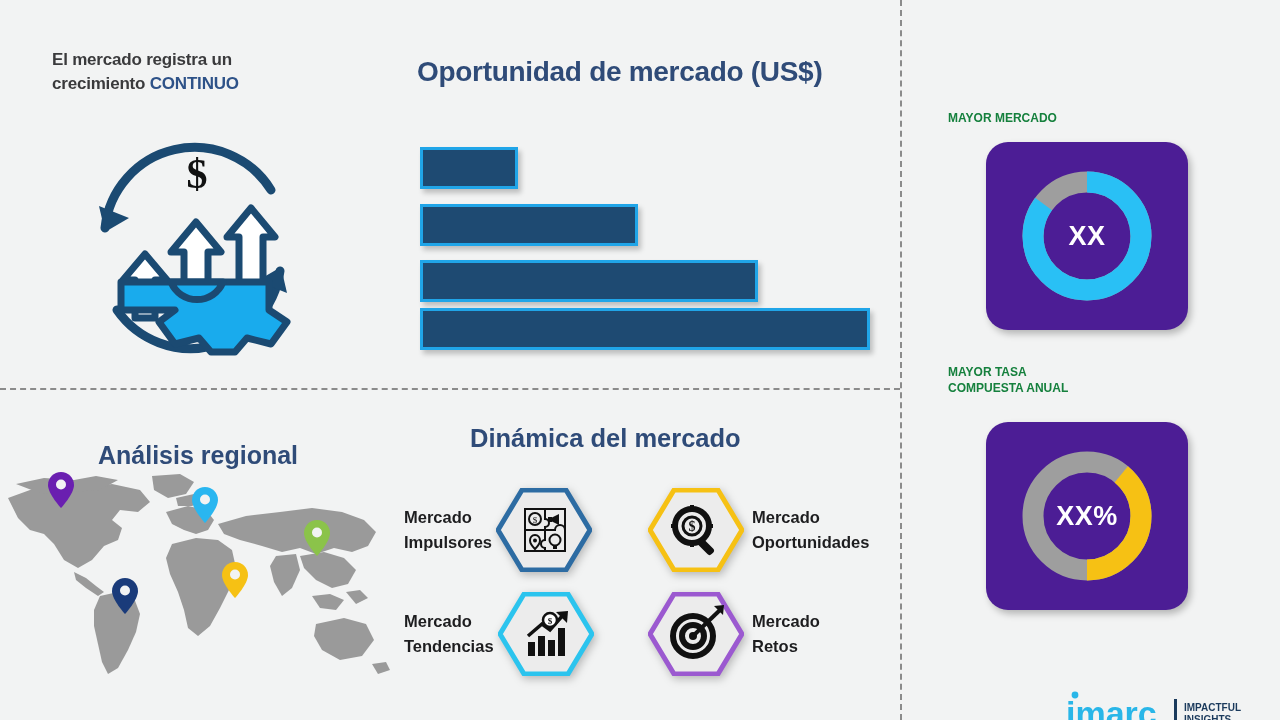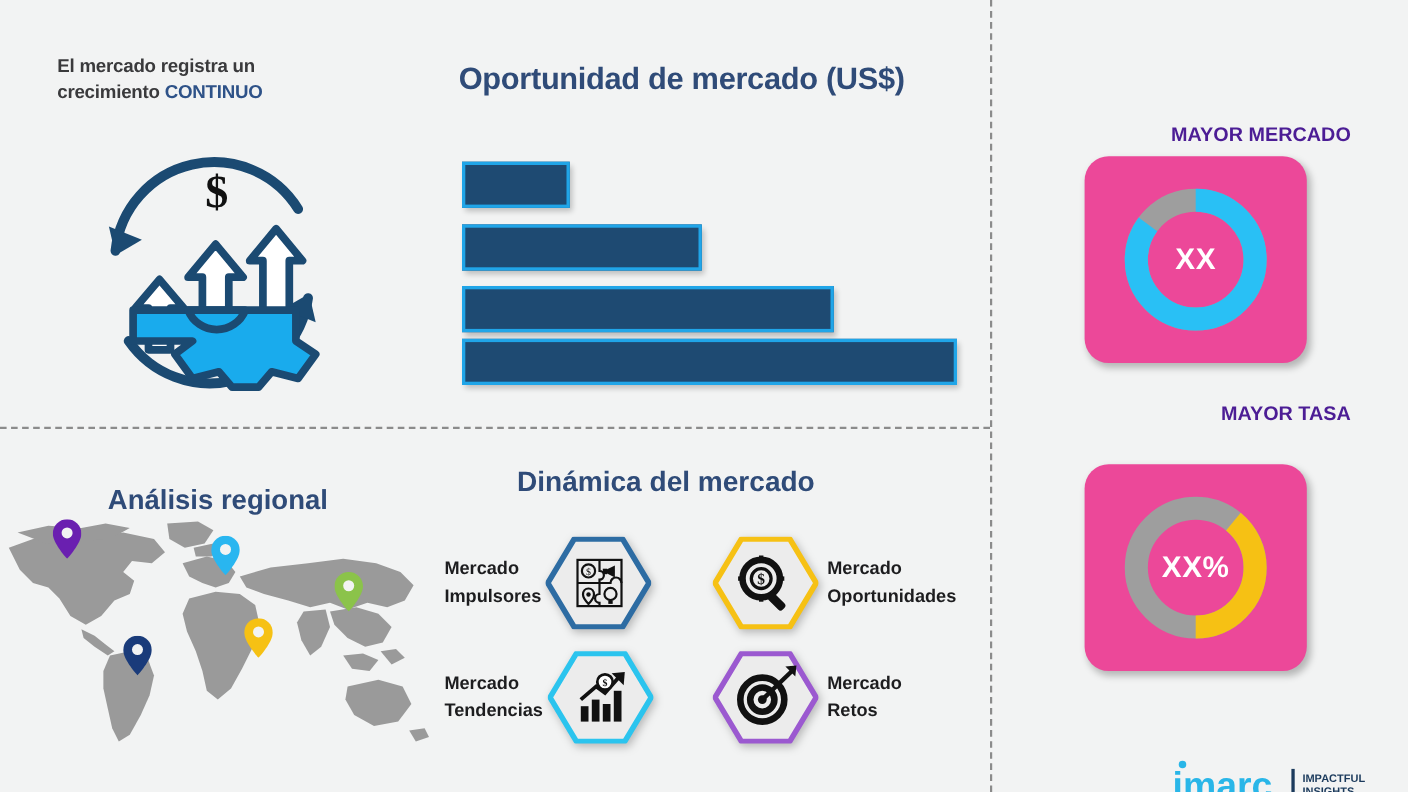--- a/index.html
+++ b/index.html
@@ -76,29 +76,29 @@
   .hex-label.right { margin-left: 8px; }
   .hex-label.left  { margin-right: 4px; text-align: left; }
 
   #hex-drivers       { left: 404px; top: 488px; }
   #hex-opportunities { left: 648px; top: 488px; }
   #hex-trends        { left: 404px; top: 592px; }
   #hex-challenges    { left: 648px; top: 592px; }
 
   
   .kpi-title {
-    position: absolute; text-align: right; width: 280px;
-    font-size: 18px; font-weight: bold; color: #4c1d95; line-height: 1.35;
+    position: absolute; text-align: left; width: 280px;
+    font-size: 12px; font-weight: bold; color: #15803d; line-height: 1.35;
   }
   #kpi-title-market { left: 948px; top: 110px; }
   #kpi-title-cagr   { left: 948px; top: 364px; }
 
   .kpi-card {
     position: absolute; width: 202px; height: 188px;
-    background: #ec4899; border-radius: 22px;
+    background: #4c1d95; border-radius: 22px;
     box-shadow: 3px 4px 7px rgba(0,0,0,0.25);
     display: flex; align-items: center; justify-content: center;
   }
   #kpi-card-market { left: 986px; top: 142px; }
   #kpi-card-cagr   { left: 986px; top: 422px; }
 
   .donut-value {
     position: absolute; left: 0; right: 0; top: 50%;
     transform: translateY(-50%);
     text-align: center; color: #ffffff;
@@ -326,20 +326,21 @@
   <div class="kpi-card" id="kpi-card-market">
     <svg viewBox="0 0 150 150" width="150" height="150">
       <circle cx="75" cy="75" r="54" fill="none" stroke="#9e9e9e" stroke-width="21"></circle>
       <circle cx="75" cy="75" r="54" fill="none" stroke="#29c0f5" stroke-width="21" stroke-dasharray="288.4 50.9" transform="rotate(-90 75 75)" style="transform-box: view-box;" stroke-dashoffset="0"></circle>
     </svg>
     <div class="donut-value">XX</div>
   </div>
 
   <div class="kpi-title" id="kpi-title-cagr">
     <div>MAYOR TASA</div>
+    <div>COMPUESTA ANUAL</div>
   </div>
 
   <div class="kpi-card" id="kpi-card-cagr">
     <svg viewBox="0 0 150 150" width="150" height="150">
       <circle cx="75" cy="75" r="54" fill="none" stroke="#9e9e9e" stroke-width="21"></circle>
       <circle cx="75" cy="75" r="54" fill="none" stroke="#f6c114" stroke-width="21" stroke-dasharray="132.3 207.0" transform="rotate(-90 75 75) scale(-1,1) translate(-150,0)" stroke-dashoffset="0"></circle>
     </svg>
     <div class="donut-value">XX%</div>
   </div>
 

